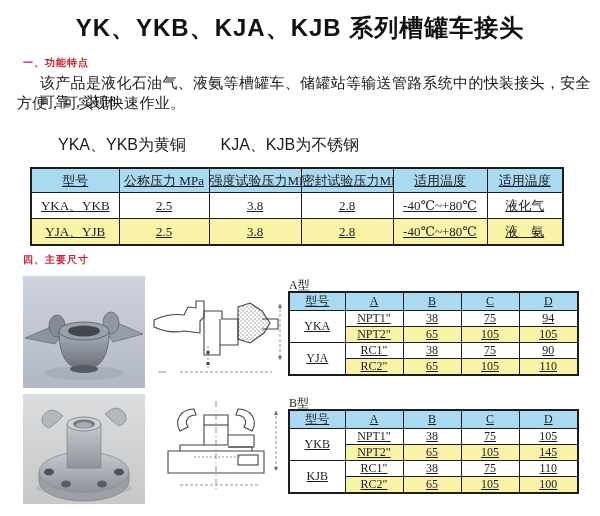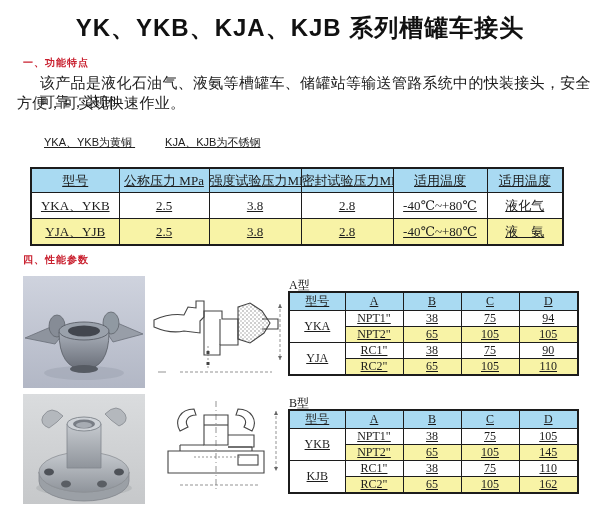--- a/index.html
+++ b/index.html
@@ -12,21 +12,21 @@
     position:absolute;top:12px;left:0;width:600px;text-align:center;
     font-size:24px;font-weight:bold;letter-spacing:1px;color:#111;
   }
   .h-red{
     position:absolute;left:23px;font-size:10px;font-weight:bold;
     color:#c91f2e;letter-spacing:1px;
   }
   .h1{top:56px}.h2{top:115px}.h3{top:152px}.h4{top:253px}
   .para-line{position:absolute;font-size:15px;color:#202020;letter-spacing:.3px;}
   .pl1{top:74px;left:40px}.pl2{top:94px;left:17px}
-  .material-line{position:absolute;top:135px;left:44px;font-size:11px;color:#202020;text-decoration:underline;}
+  .material-line{position:absolute;top:135px;left:58px;font-size:16px;color:#202020;}
   .material-line .gap{margin-left:30px;}
 
   table{border-collapse:collapse;table-layout:fixed;position:absolute;text-decoration:underline;}
   th,td{border:1px solid #1c1c1c;text-align:center;vertical-align:middle;
         overflow:hidden;white-space:nowrap;padding:0;}
   .perf-table{left:30px;top:167px;width:532px;border:2px solid #1c1c1c;
     font-family:"Liberation Serif","DejaVu Serif",serif;font-size:13px;}
   .perf-table th{background:#a9daf2;height:23px;font-weight:normal;}
   .perf-table td{height:25px;margin-top:22px;}
   .row-white td{background:#ffffff;}
@@ -98,21 +98,21 @@
       <td>YJA、YJB</td>
       <td>2.5</td>
       <td>3.8</td>
       <td>2.8</td>
       <td>-40℃~+80℃</td>
       <td>液　氨</td>
     </tr>
   </tbody>
     </table>
 
-  <div class="h-red h4">四、性能参数</div>
+  <div class="h-red h4">四、主要尺寸</div>
 
   <svg class="photo photo-a" viewBox="0 0 122 112">
     <defs>
       <linearGradient id="pa-bg" x1="0" y1="0" x2="0" y2="1">
         <stop offset="0" stop-color="#cfd3de"></stop>
           <stop offset="1" stop-color="#b2b7c5"></stop>
       </linearGradient>
       <linearGradient id="pa-metal" x1="0" y1="0" x2="0" y2="1">
         <stop offset="0" stop-color="#a8aeb8"></stop>
           <stop offset="1" stop-color="#686d77"></stop>
@@ -283,18 +283,18 @@
       <td class="model" rowspan="2">KJB</td>
       <td class="cell-white">RC1"</td>
       <td class="cell-white">38</td>
       <td class="cell-white">75</td>
       <td class="cell-white">110</td>
     </tr>
     <tr>
       <td class="cell-yellow">RC2"</td>
       <td class="cell-yellow">65</td>
       <td class="cell-yellow">105</td>
-      <td class="cell-yellow">162</td>
+      <td class="cell-yellow">100</td>
     </tr>
   </tbody>
     </table>
 
 </div>
 
 </body></html>

